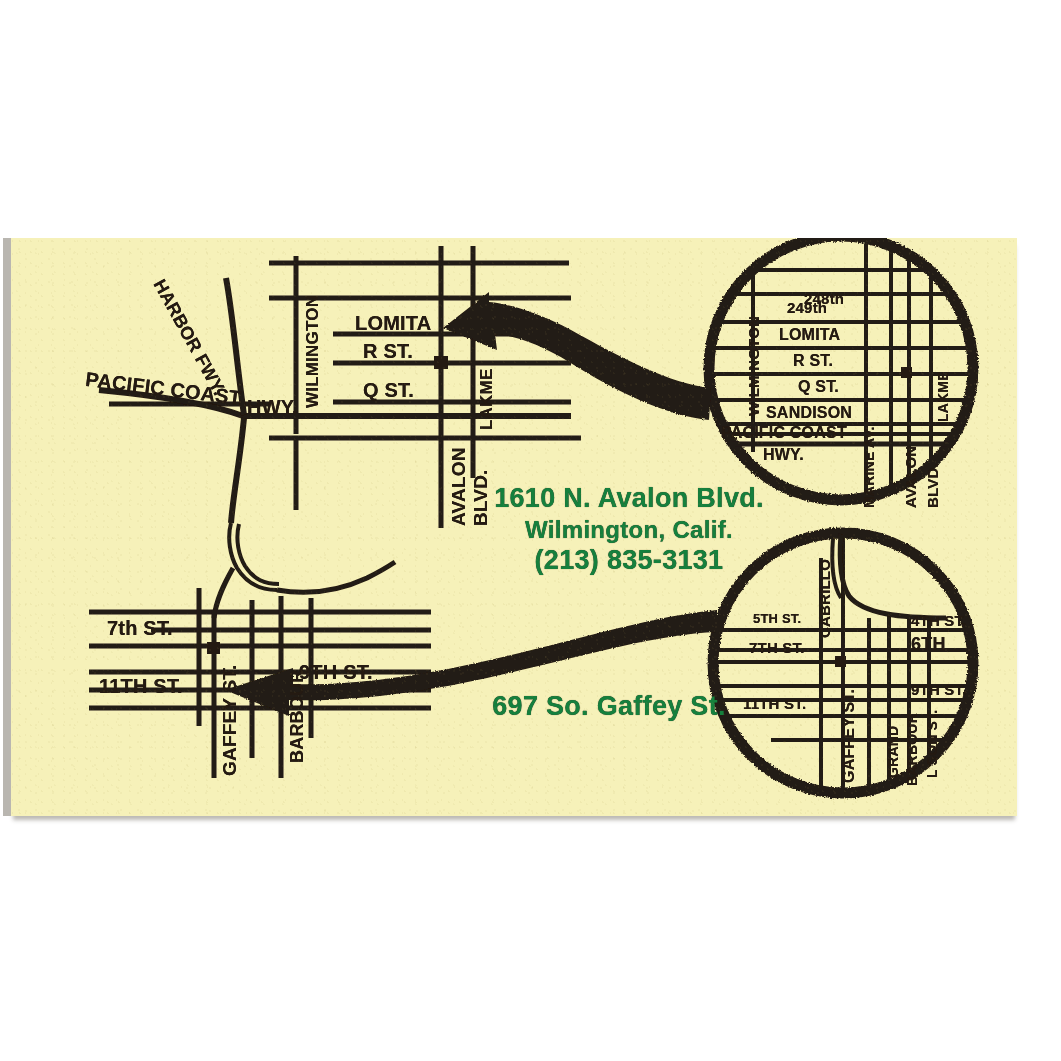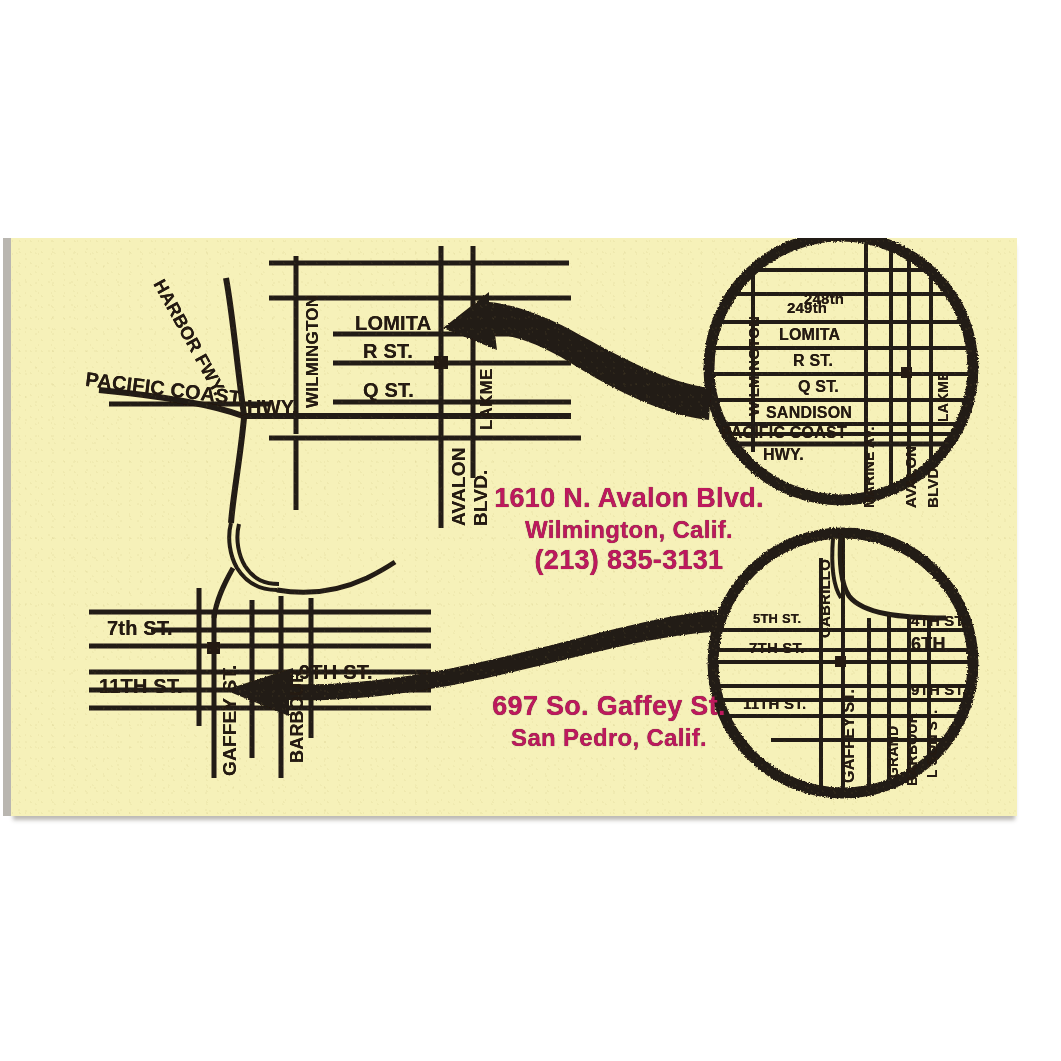--- a/index.html
+++ b/index.html
@@ -33,21 +33,21 @@
   .ink{
     position:absolute;color:#241a12;
     font-family:"Liberation Sans", sans-serif;
     font-weight:bold;white-space:nowrap;
     letter-spacing:.2px;
     text-shadow:0 0 .6px #241a12;
   }
   .vert{transform-origin:left top;}
 
   .addr{
-    position:absolute;color:#be185d;text-align:center;
+    position:absolute;color:#15803d;text-align:center;
     font-family:"Liberation Sans", sans-serif;
     font-weight:bold;white-space:nowrap;line-height:1.22;
     letter-spacing:.3px;
     text-shadow:0 0 .7px #231a11;
   }
   .addr div{display:block;}
   .addr .l1{font-size:27px;}
   .addr .l2{font-size:24px;}
   .addr .l3{font-size:27px;}
 </style>
@@ -261,18 +261,17 @@
       <div class="ink vert" style="left:913px;top:540px;font-size:14px;transform:rotate(-90deg);">L SON ST.</div>
 
       <div class="addr" style="left:478px;top:244px;width:280px;">
         <div class="l1">1610 N. Avalon Blvd.</div>
         <div class="l2">Wilmington, Calif.</div>
         <div class="l3">(213) 835-3131</div>
       </div>
 
       <div class="addr" style="left:458px;top:452px;width:280px;">
         <div class="l1">697 So. Gaffey St.</div>
-        <div class="l2">San Pedro, Calif.</div>
       </div>
 
     </div>
   </div>
 </div>
 
 </body></html>

